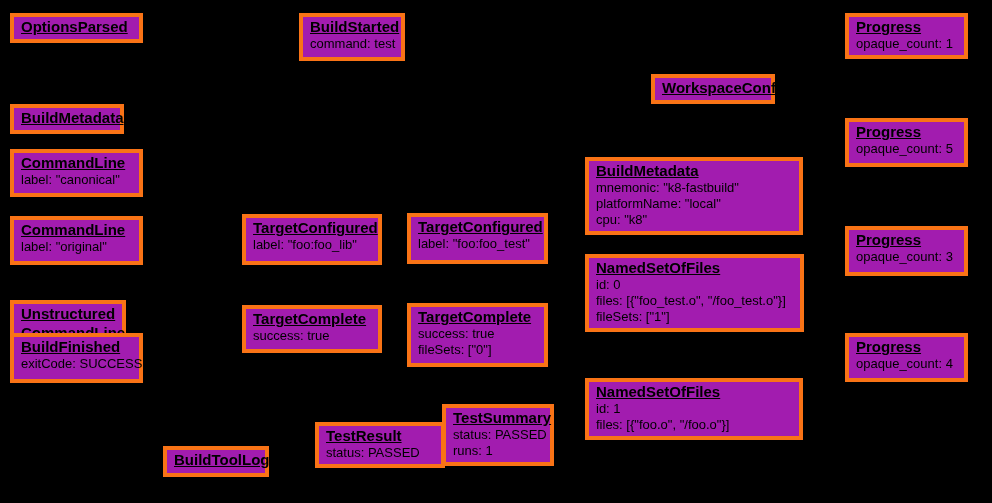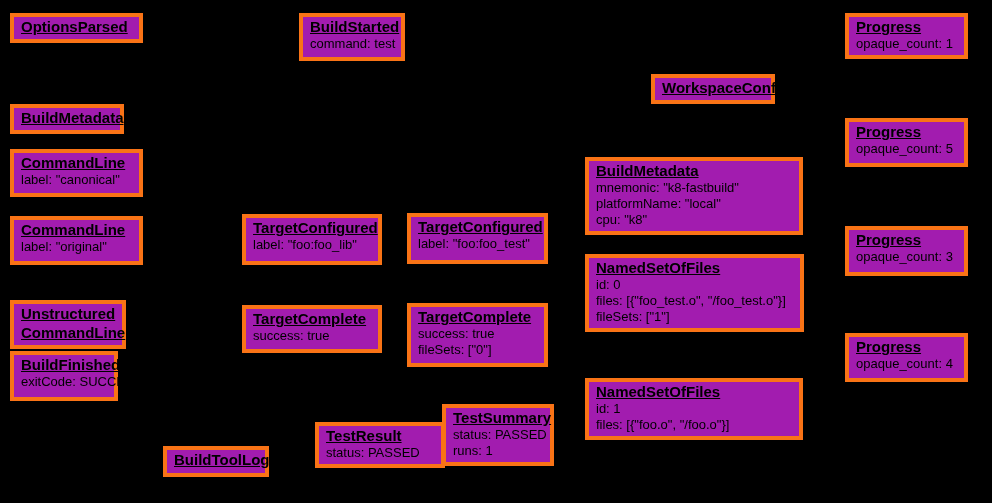--- a/index.html
+++ b/index.html
@@ -60,21 +60,21 @@
   <div class="box" style="left:10px;top:216px;width:133px;min-height:49px">
     <div class="box-title">CommandLine</div>
     <div class="box-detail">label: "original"</div>
   </div>
 
   <div class="box" style="left:10px;top:300px;width:116px;min-height:49px">
     <div class="box-title">Unstructured
 CommandLine</div>
   </div>
 
-  <div class="box" style="left:10px;top:351px;width:108px;min-height:50px">
+  <div class="box" style="left:10px;top:333px;width:133px;min-height:50px">
     <div class="box-title">BuildFinished</div>
     <div class="box-detail">exitCode: SUCCESS</div>
   </div>
 
 
   <div class="box" style="left:163px;top:446px;width:106px;min-height:31px">
     <div class="box-title">BuildToolLogs</div>
   </div>
 
   <div class="box" style="left:299px;top:13px;width:106px;min-height:48px">

